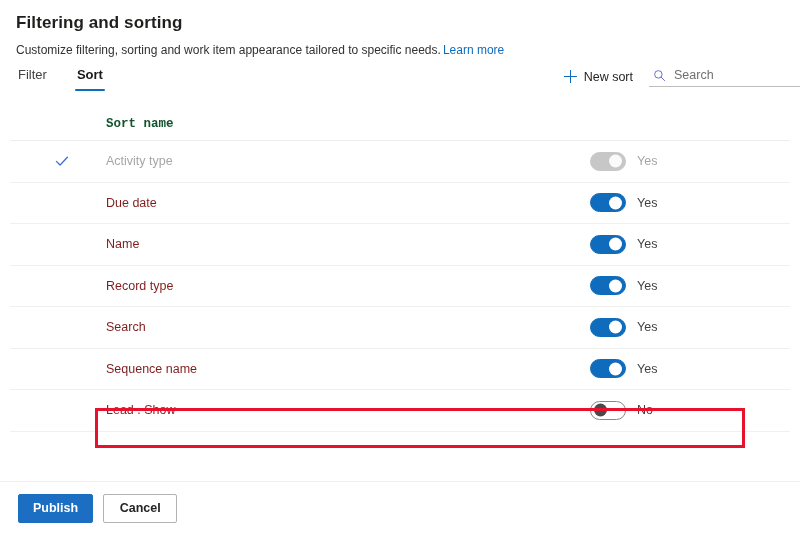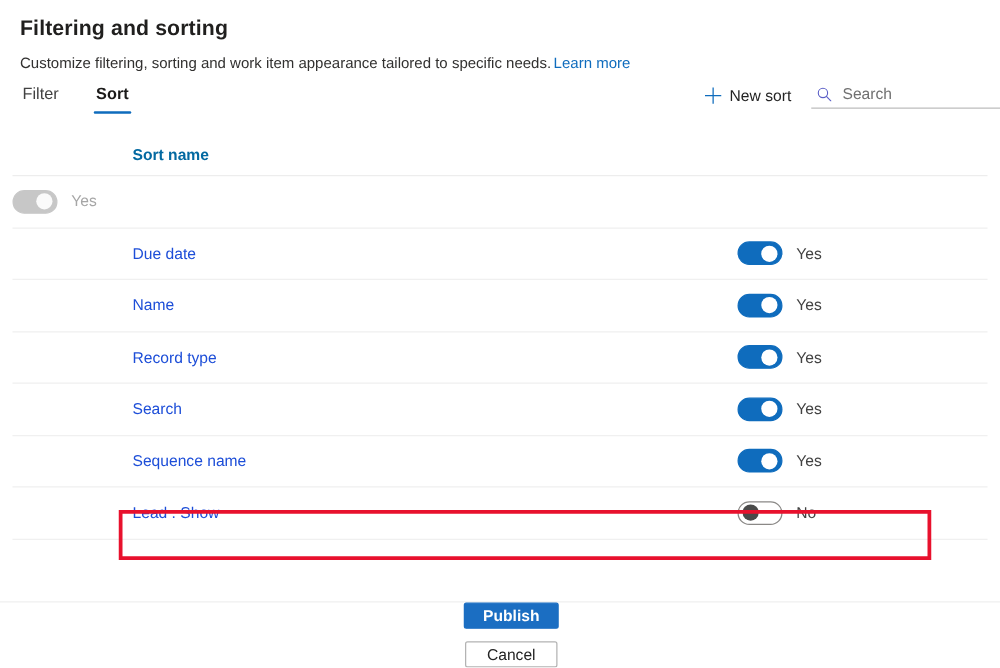--- a/index.html
+++ b/index.html
@@ -146,22 +146,23 @@
     display: flex;
     align-items: center;
     height: 32px;
     border-bottom: 1px solid #ededed;
     padding: 0 0 0 0;
   }
   .col-name-head {
     flex: 1 1 auto;
     font-size: 12.5px;
     font-weight: 600;
-    color: #0369a1;
+    color: #14532d;
     padding-left: 96px;
+    font-family: Liberation Mono, monospace;
   }
   .col-toggle-head {
     flex: 0 0 200px;
     font-size: 12.5px;
     font-weight: 600;
     color: #242424;
     text-align: left;
     padding-left: 0;
   }
 
@@ -170,21 +171,21 @@
     align-items: center;
     height: 40.5px;
     border-bottom: 1px solid #f0f0f0;
     position: relative;
   }
   .row-name {
     flex: 1 1 auto;
     display: flex;
     align-items: center;
     font-size: 12.5px;
-    color: #1d4ed8;
+    color: #7f1d1d;
     padding-left: 70px;
     position: relative;
   }
   .row-name.disabled { color: #a6a6a6; }
   .check-icon {
     position: absolute;
     left: 44px;
     top: 50%;
     transform: translateY(-50%);
     width: 16px;
@@ -266,21 +267,20 @@
     left: 0;
     right: 0;
     bottom: 0;
     height: 52px;
     border-top: 1px solid #f0f0f0;
     display: flex;
     align-items: center;
     gap: 10px;
     padding-left: 18px;
     background: #ffffff;
-    flex-direction: column;
   }
   .btn {
     font-family: inherit;
     font-size: 12.5px;
     height: 29px;
     min-width: 74px;
     padding: 0 14px;
     border-radius: 2px;
     cursor: pointer;
     box-sizing: border-box;
@@ -288,21 +288,21 @@
   .btn-primary {
     background: #1b6ec2;
     color: #ffffff;
     border: 1px solid #1b6ec2;
     font-weight: 600;
   }
   .btn-secondary {
     background: #ffffff;
     color: #242424;
     border: 1px solid #b3b3b3;
-    font-weight: 400;
+    font-weight: 700;
   }
 </style>
 </head>
 <body>
 
 <div class="page-header">
   <h1 class="page-title">Filtering and sorting</h1>
   <p class="page-subtitle">
     <span>Customize filtering, sorting and work item appearance tailored to specific needs.</span><a class="learn-more-link" href="#">Learn more</a>
   </p>
@@ -331,20 +331,28 @@
     </div>
   </div>
 </div>
 
 <div class="table">
   <div class="table-head">
     <div class="col-name-head">Sort name</div>
   </div>
   <div id="rows-container">
       <div class="table-row">
+        <div class="row-name disabled">
+          <span class="check-icon">
+            <svg width="16" height="16" viewBox="0 0 16 16">
+              <path d="M2.4 8.4 L6.1 12.0 L13.4 4.2" fill="none" stroke="#3b6fd4" stroke-width="1.3" stroke-linecap="round" stroke-linejoin="round"></path>
+            </svg>
+          </span>
+          <span class="row-name-label">Activity type</span>
+        </div>
         <div class="row-toggle">
           <div class="toggle disabled-on">
             <span class="knob"></span>
           </div>
           <span class="toggle-label muted">Yes</span>
         </div>
       </div>
       <div class="table-row">
         <div class="row-name">
           <span class="row-name-label">Due date</span>

